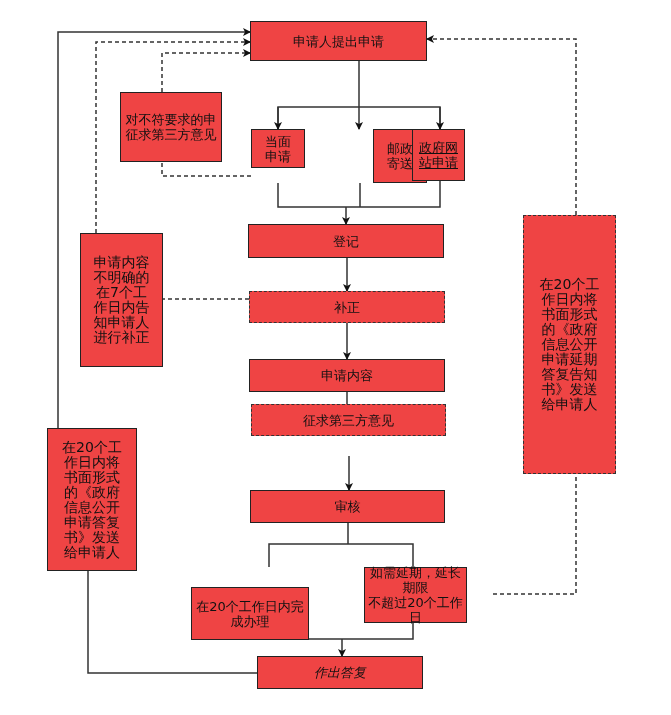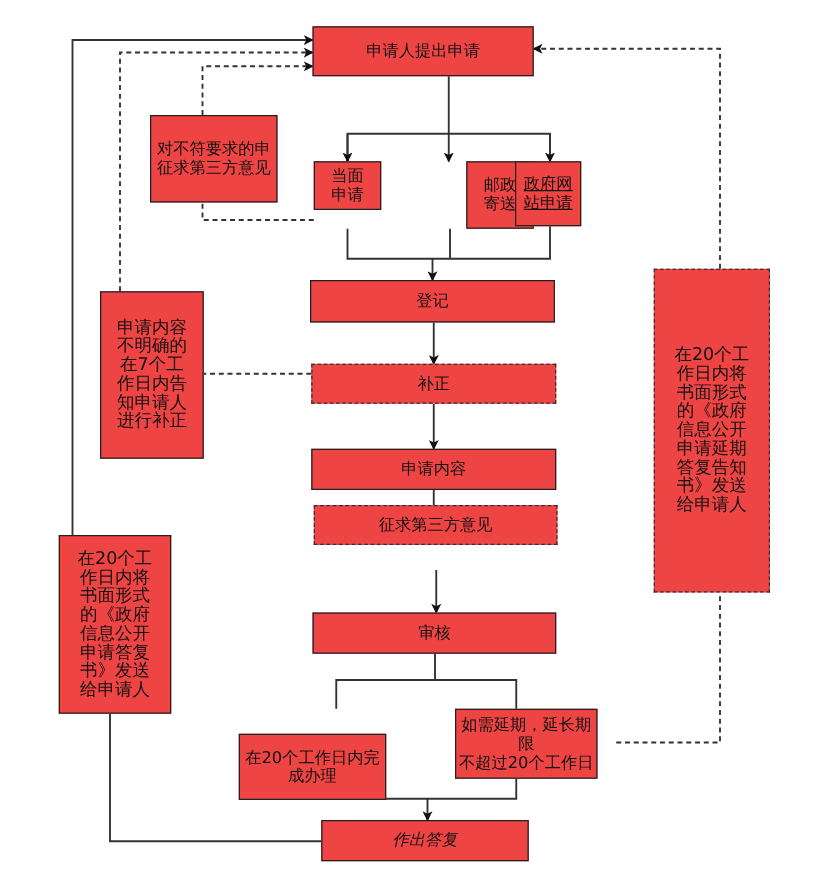--- a/index.html
+++ b/index.html
@@ -88,21 +88,21 @@
   <span>征求第三方意见</span>
 </div>
 <div class="box" style="left:250px;top:490px;width:195px;height:33px;">
   <span>审核</span>
 </div>
 
 <div class="box" style="left:191px;top:587px;width:118px;height:53px;">
   <span style="white-space:pre-line;">在20个工作日内完
 成办理</span>
 </div>
-<div class="box" style="left:364px;top:567px;width:114px;height:56px;">
+<div class="box" style="left:364px;top:567px;width:103px;height:56px;">
   <span style="white-space:pre-line;">如需延期，延长期限
 不超过20个工作日</span>
 </div>
 
 <div class="box" style="left:257px;top:656px;width:166px;height:33px;font-style:italic;">
   <span>作出答复</span>
 </div>
 
 <div class="box" style="left:120px;top:92px;width:102px;height:70px;">
   <span style="white-space:pre-line;">对不符要求的申

